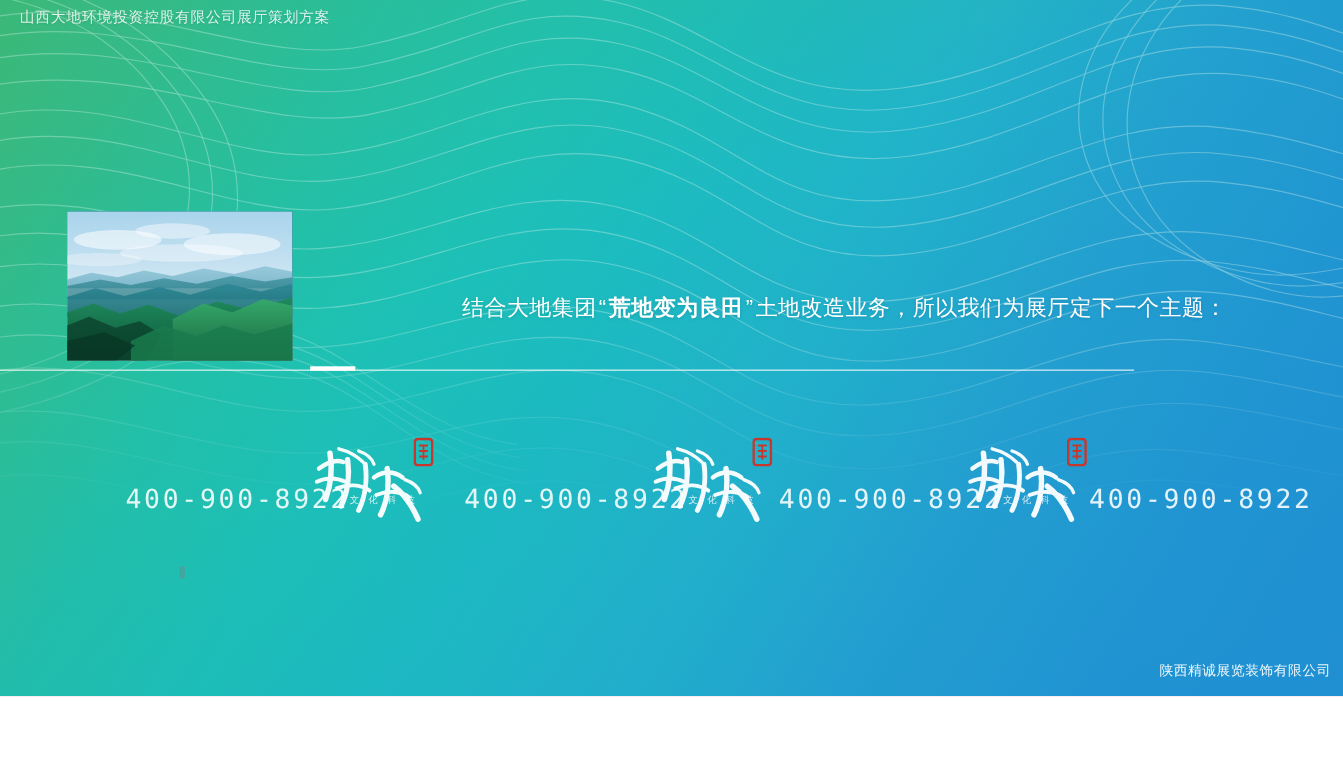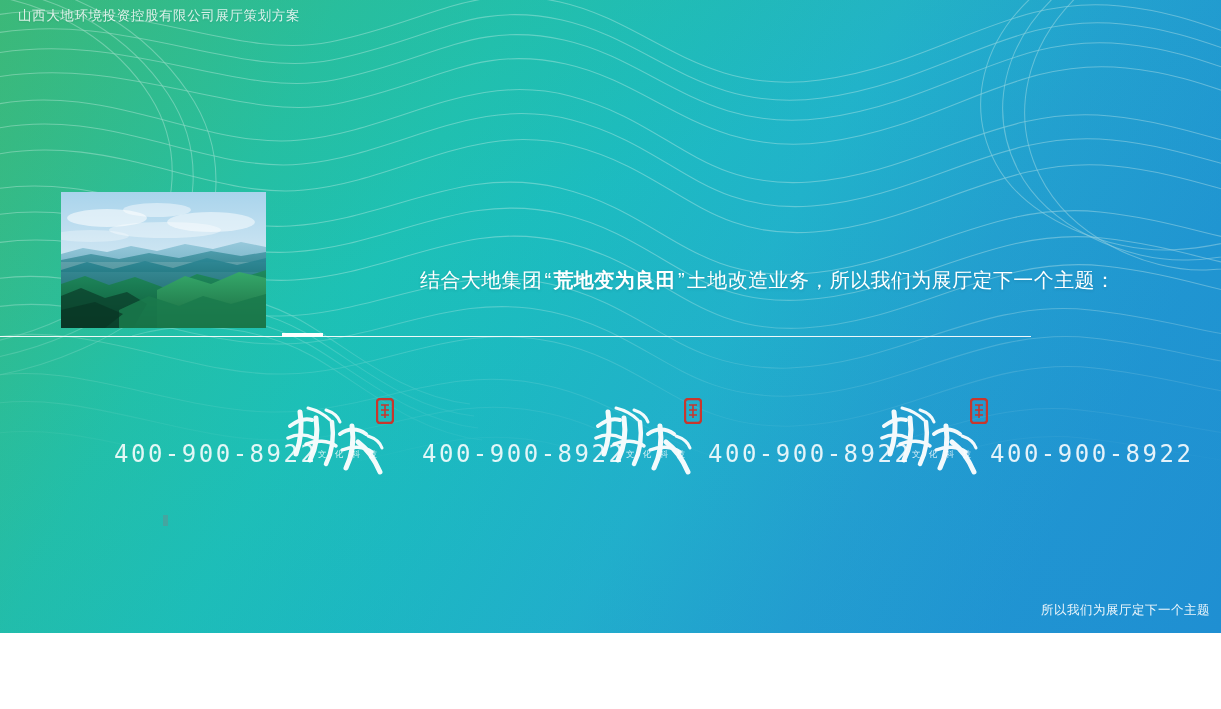--- a/index.html
+++ b/index.html
@@ -389,15 +389,15 @@
     </div>
 
     <div class="wm-unit" style="left:982px">
       <div class="wm-phone">400-900-8922</div>
     </div>
 
   </div>
 
   <div class="caret-artifact"></div>
 
-  <div class="footer-brand">所以我们为展厅定下一个主题</div>
+  <div class="footer-brand">陕西精诚展览装饰有限公司</div>
 
 </div>
 
 </body></html>

